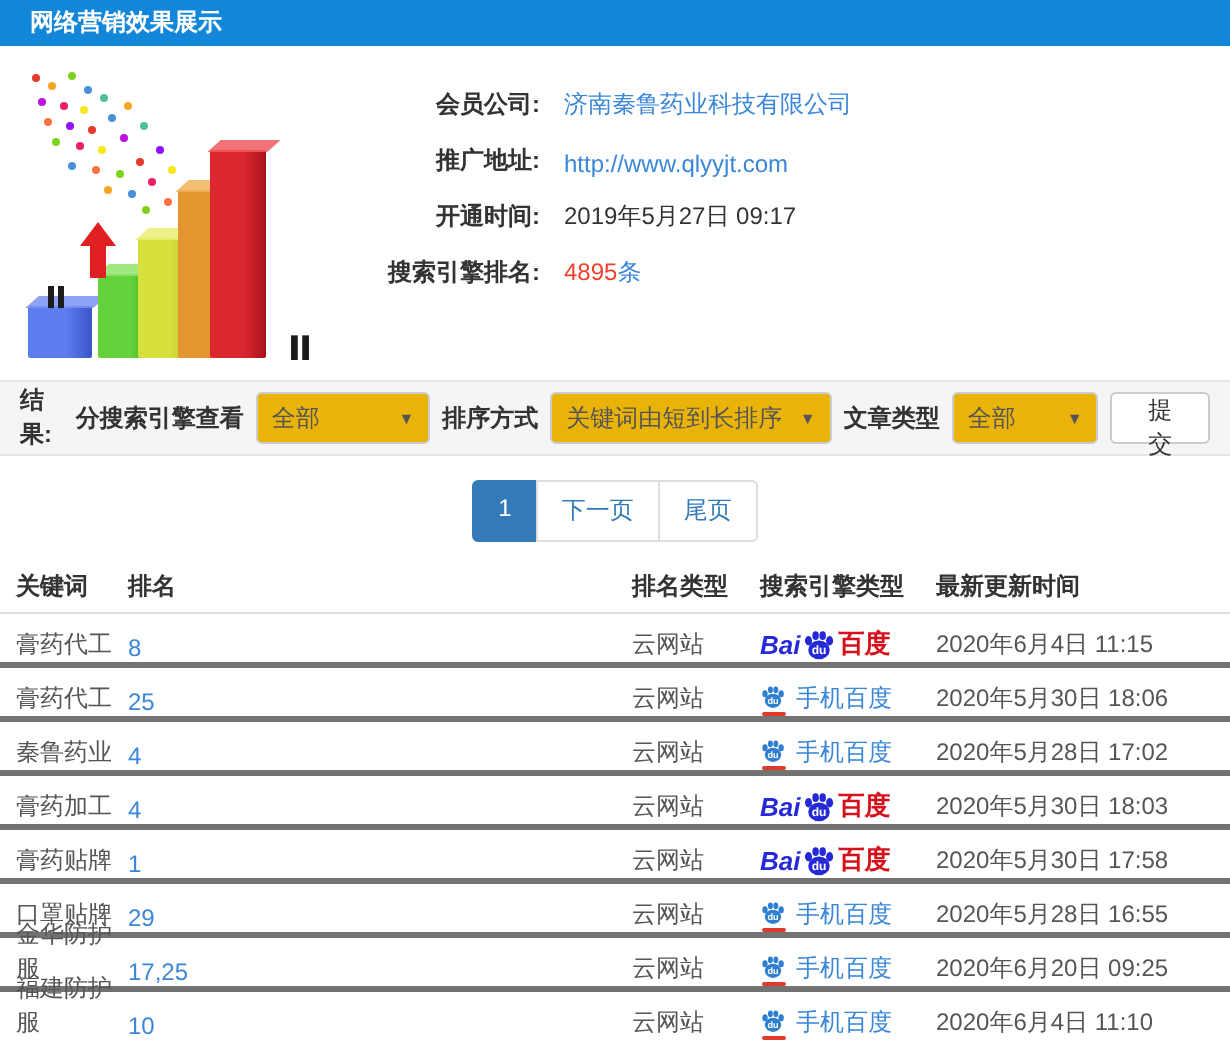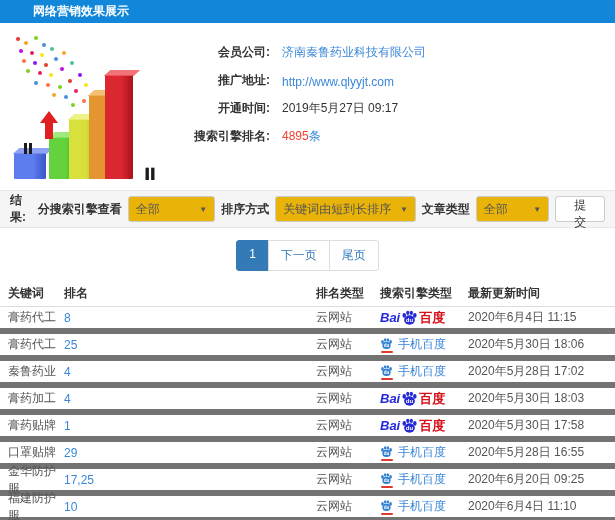--- a/index.html
+++ b/index.html
@@ -2,21 +2,21 @@
 <html><head>
 <meta charset="utf-8">
 <style>
   * { margin:0; padding:0; box-sizing:border-box; }
   html,body { background:#fff; }
   body { font-family:"Liberation Sans","DejaVu Sans",sans-serif; }
   .page { position:relative; width:615px; height:520px; background:#fff; overflow:hidden; }
 
   
   .topbar { height:23px; background:#1287d9; color:#fff; font-size:12px; font-weight:bold;
-            line-height:23px; padding-left:33px; }
+            line-height:23px; padding-left:15px; }
 
   
   .topsec { display:flex; height:167px; }
   .illus { position:relative; width:178px; height:150px; margin:12px 0 0 4px; flex:none; }
   .bar { position:absolute; bottom:6px; border-radius:1px; }
   .bar::before { content:""; position:absolute; left:2px; right:-4px; top:-5px; height:6px;
                  transform:skewX(-48deg); opacity:.85; }
   .b1 { left:10px;  width:32px; height:26px;  background:linear-gradient(90deg,#5d7cee 60%,#3a55c9); z-index:1; }
   .b1::before { background:#7b93f2; }
   .b2 { left:45px;  width:27px; height:42px;  background:linear-gradient(90deg,#64d23c 60%,#3fae22); z-index:2; }
@@ -74,21 +74,21 @@
   .pbtn { font-size:12px; padding:6px 12px; background:#fff; border:1px solid #ddd; color:#337ab7;
           cursor:pointer; margin-left:-1px; }
   .pbtn.first { border-radius:3px 0 0 3px; margin-left:0; }
   .pbtn.last  { border-radius:0 3px 3px 0; }
   .pbtn.active { background:#337ab7; border-color:#337ab7; color:#fff; }
 
   
   .table { font-size:12px; }
   .thead { display:flex; align-items:center; height:26px; border-bottom:1px solid #ddd;
            color:#333; font-weight:bold; }
-  .trow  { display:flex; align-items:center; height:27px; border-bottom:6px solid #737373; color:#555; }
+  .trow  { display:flex; align-items:flex-end; height:27px; border-bottom:3px solid #737373; color:#555; }
   .c-kw   { width:64px;  padding-left:8px; flex:none; }
   .c-rank { width:252px; flex:none; color:#3a87d8; }
   .thead .c-rank { color:#333; }
   .c-rtype{ width:64px;  flex:none; }
   .c-eng  { width:88px;  flex:none; display:flex; align-items:center; }
   .c-time { flex:1; }
 
   .bdlogo { display:inline-flex; align-items:center; font-weight:bold; font-size:13px; letter-spacing:0; }
   .bdlogo .bai { color:#2529d8; font-style:italic; }
   .bdlogo .cn  { color:#d7111b; }

